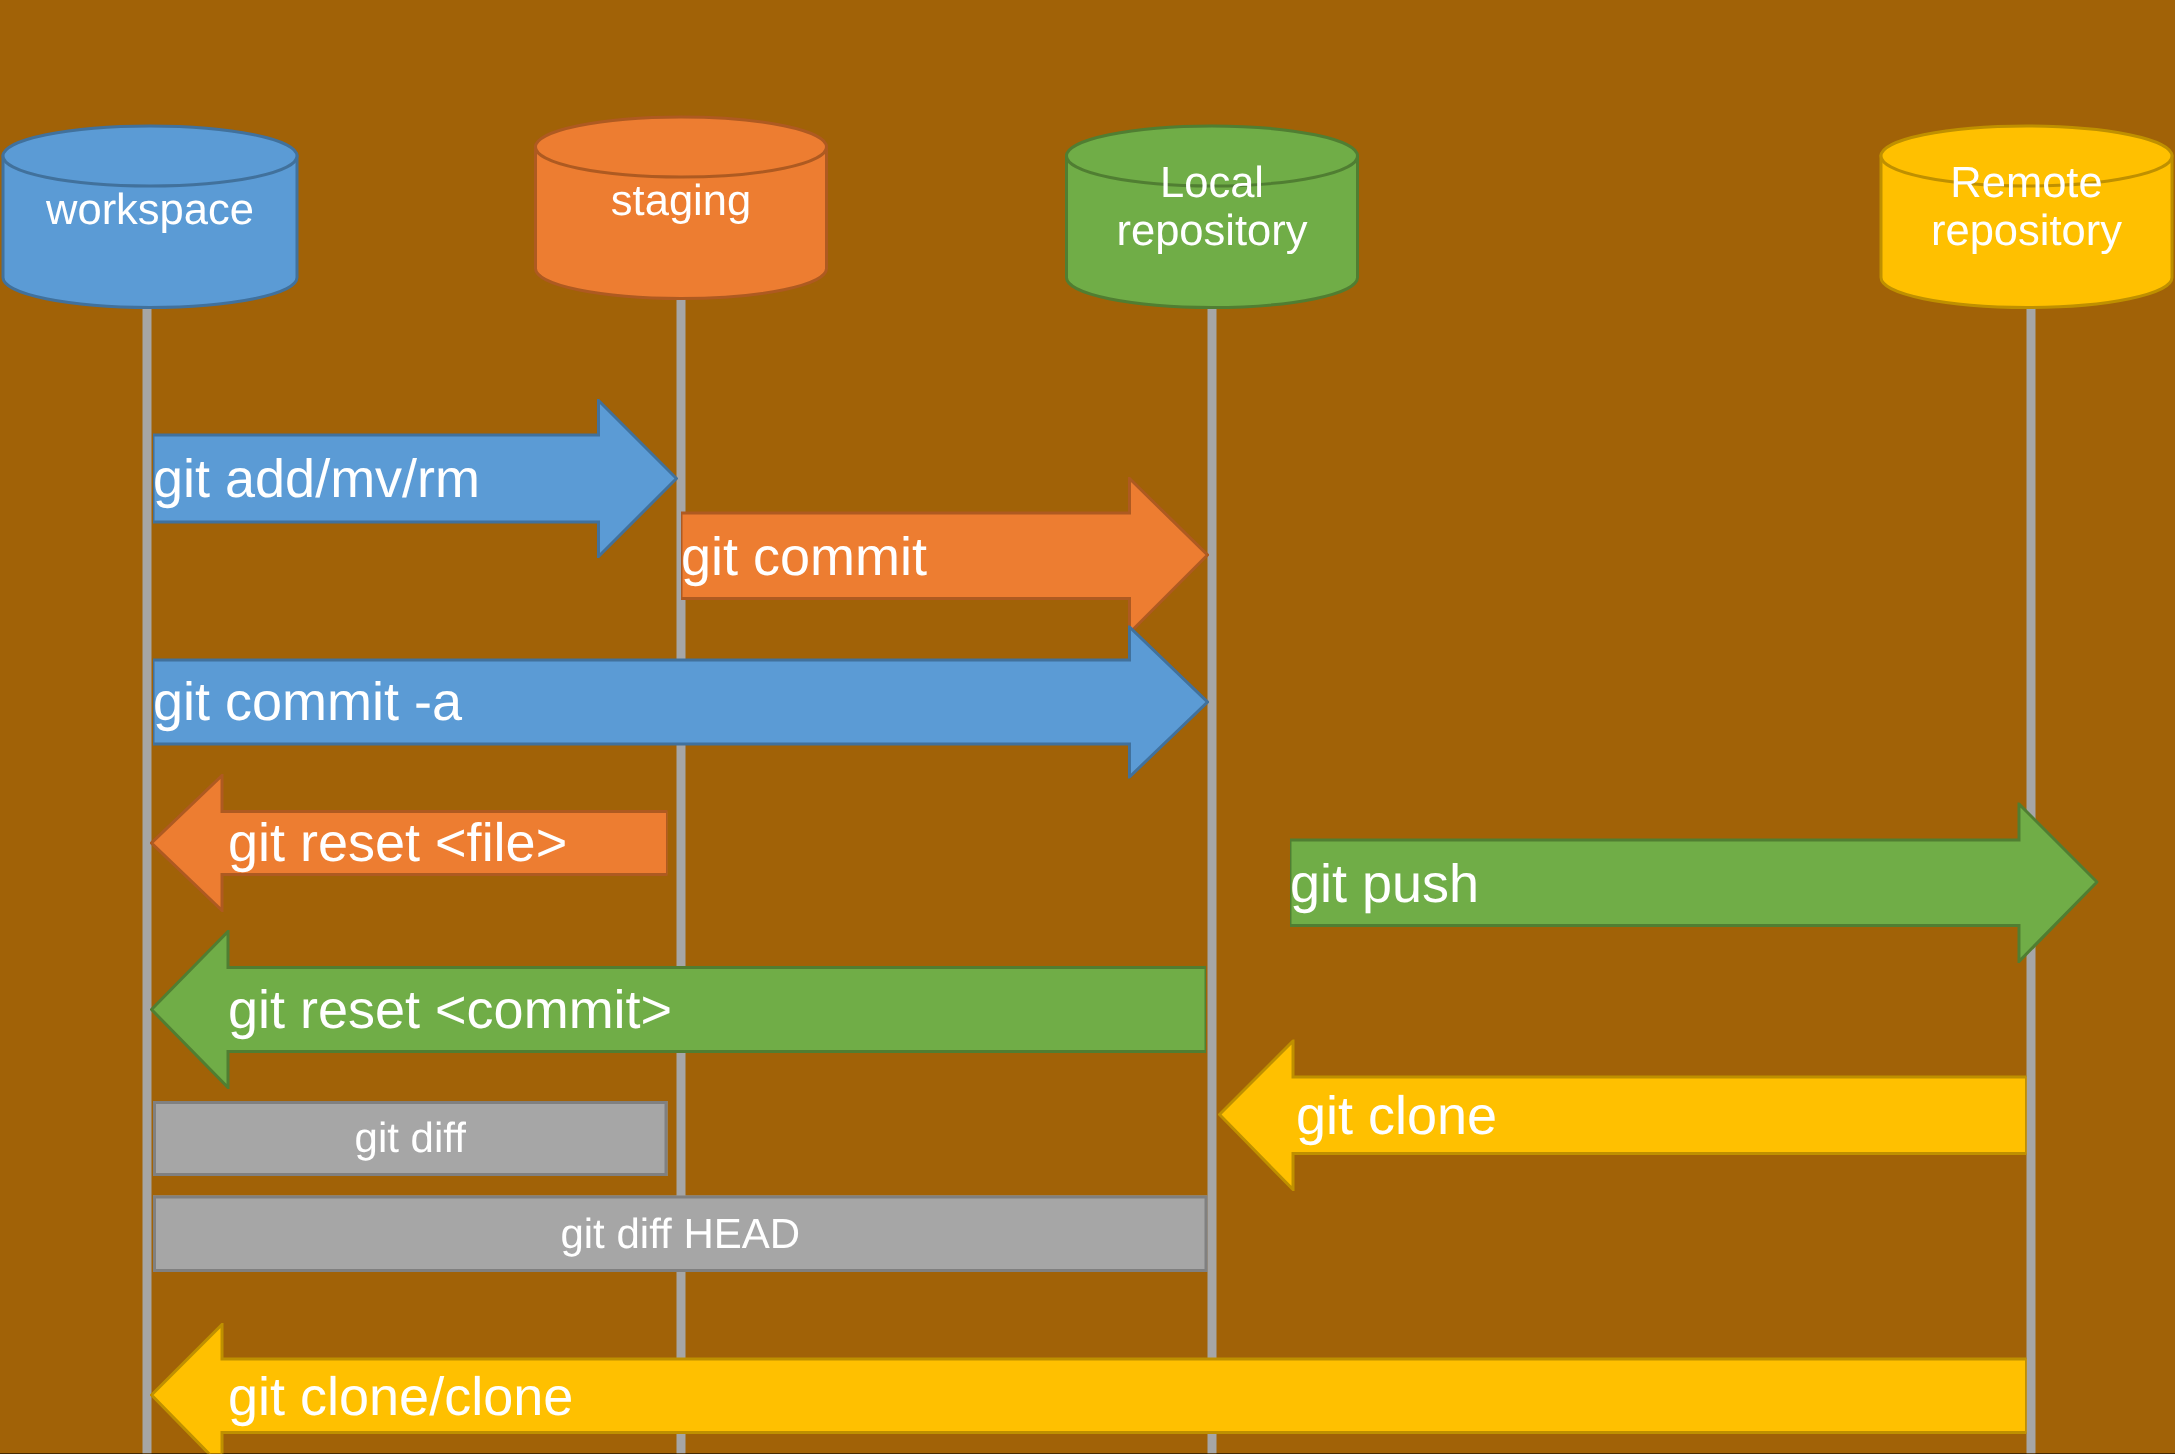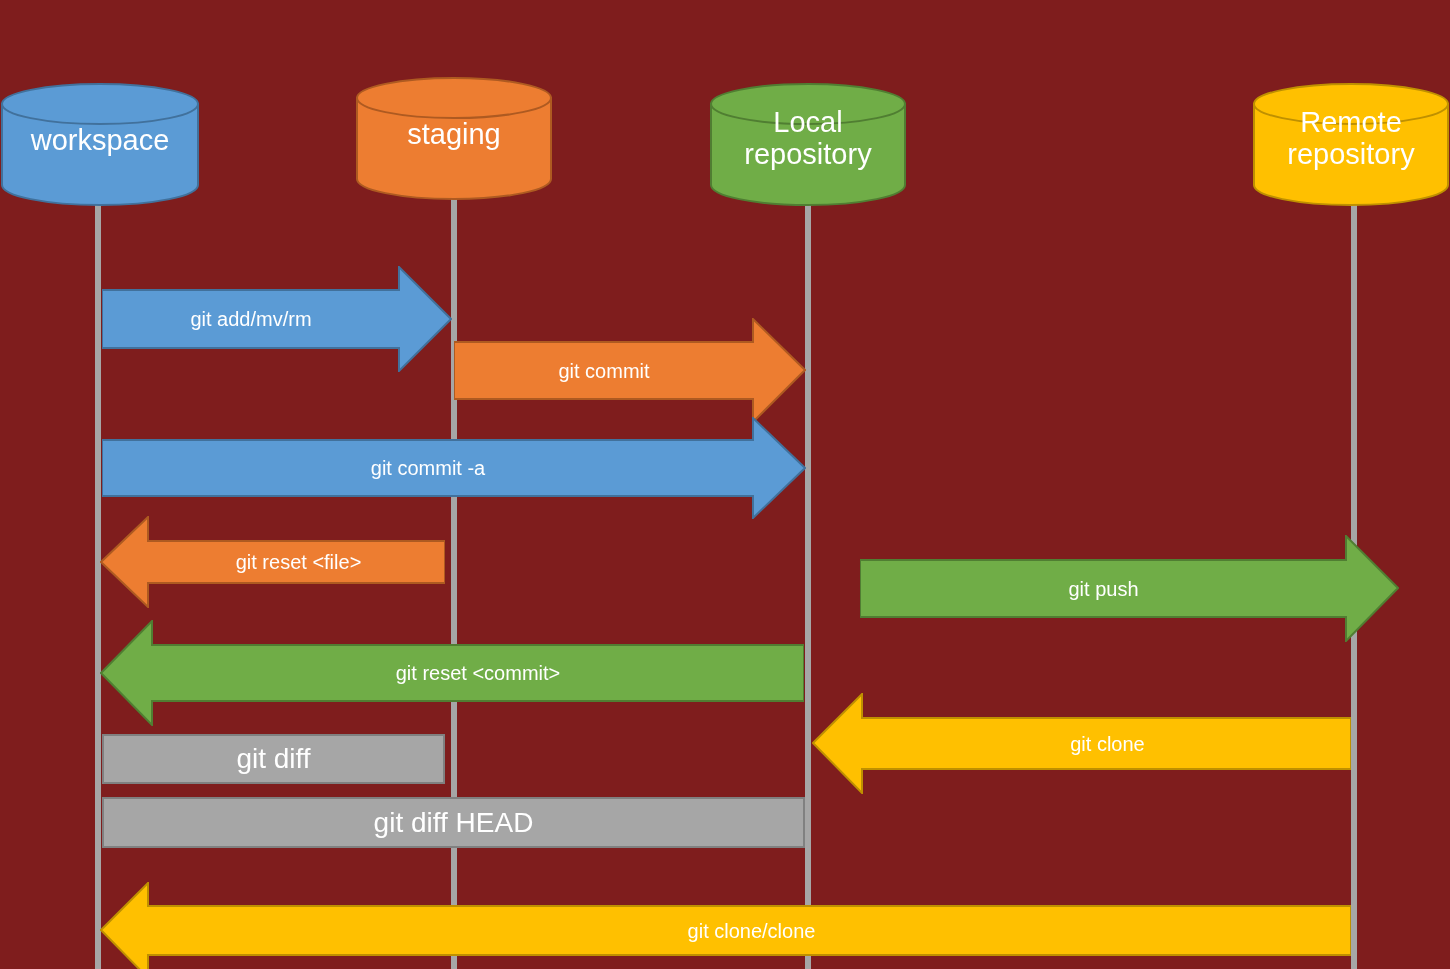--- a/index.html
+++ b/index.html
@@ -1,34 +1,34 @@
 <!DOCTYPE html>
 <html><head>
 <meta charset="utf-8">
 <style>
   html,body{margin:0;padding:0;background:#000;}
   body{width:1450px;height:969px;overflow:hidden;
        font-family:"Liberation Sans","DejaVu Sans",sans-serif;}
-  #stage{position:relative;width:1450px;height:969px;background:#7f1d1d;}
+  #stage{position:relative;width:1450px;height:969px;background:#a16207;}
 
   
   .lifeline{position:absolute;width:6px;background:#a6a6a6;}
 
   
   .cyl{position:absolute;}
   .cyl .label{position:absolute;left:0;right:0;text-align:center;
               color:#fff;font-size:29px;line-height:1.12;
               z-index:5;}
 
   
   .arrow{position:absolute;}
   .arrow svg{display:block;width:100%;height:100%;}
   .arrow .txt{position:absolute;left:0;right:0;top:50%;
               transform:translateY(-50%);
-              text-align:center;color:#fff;font-size:20px;
+              color:#fff;font-size:36px;
               white-space:nowrap;pointer-events:none;}
   .arrow.r .txt{padding-right:52px;}
   .arrow.l .txt{padding-left:52px;}
 
   .bar{position:absolute;box-sizing:border-box;}
   .bar .txt{position:absolute;left:0;right:0;top:50%;
             transform:translateY(-50%);text-align:center;
             color:#fff;font-size:28px;white-space:nowrap;}
 </style>
 </head>

